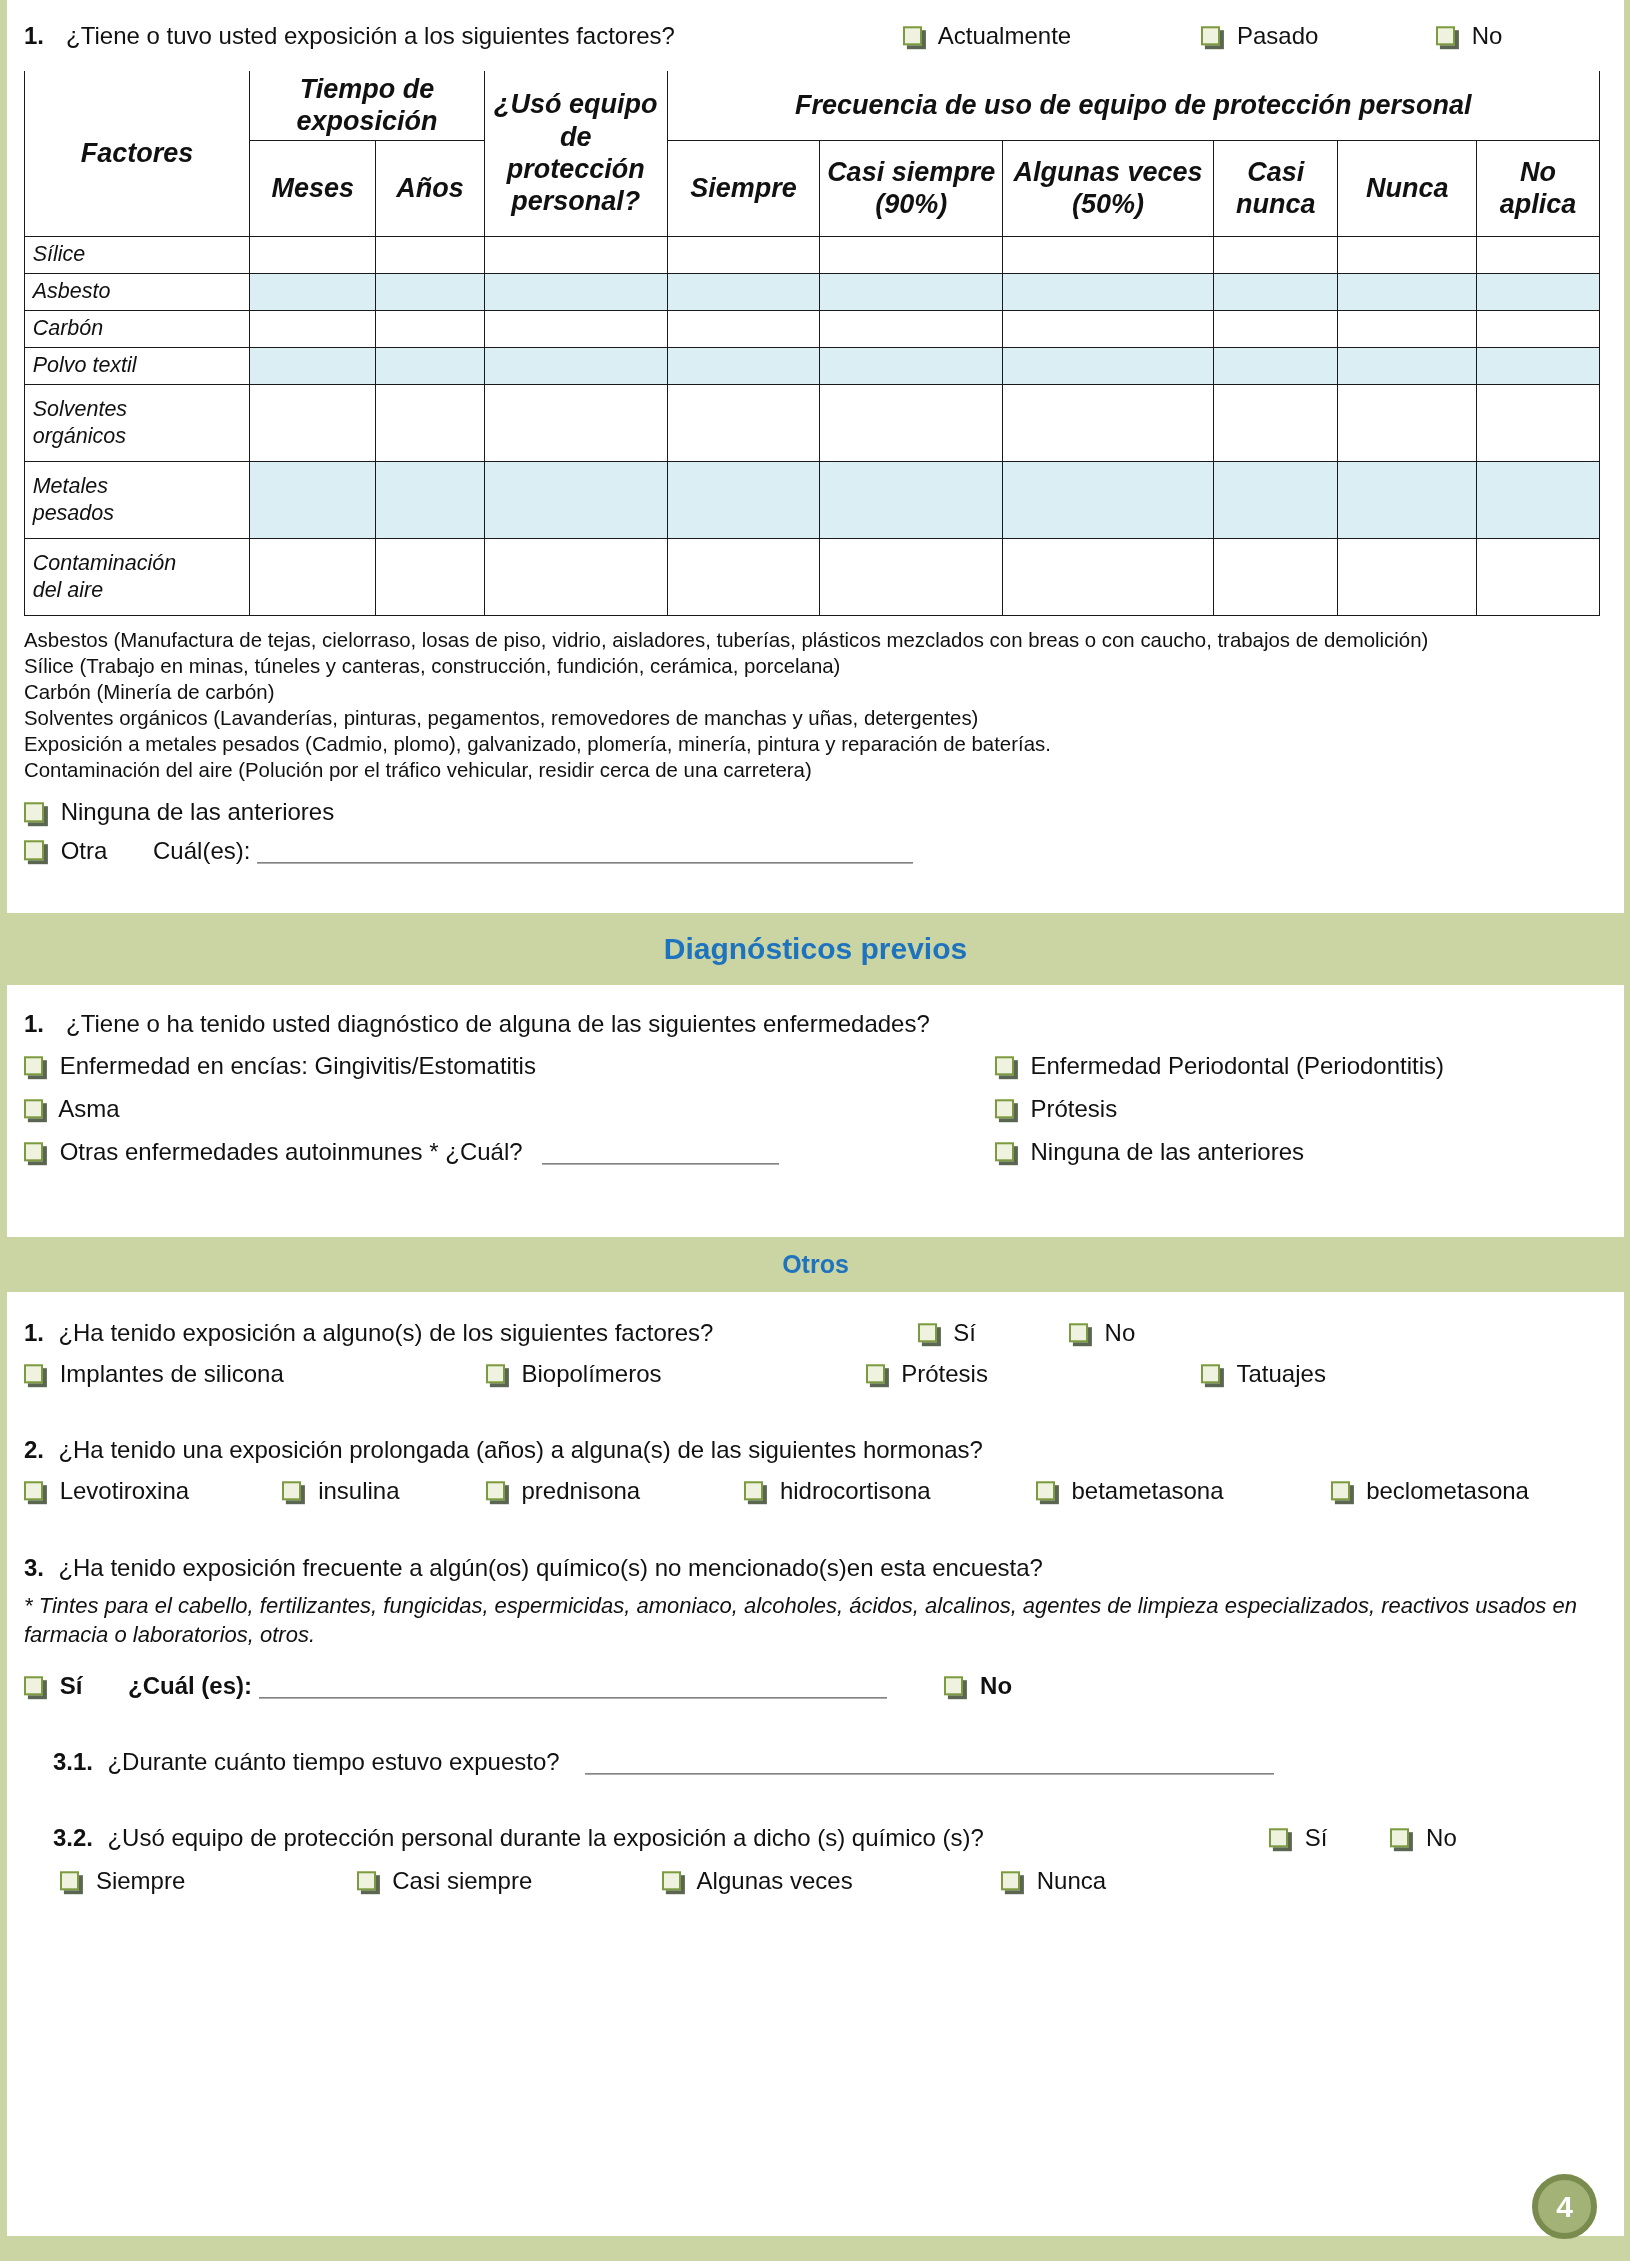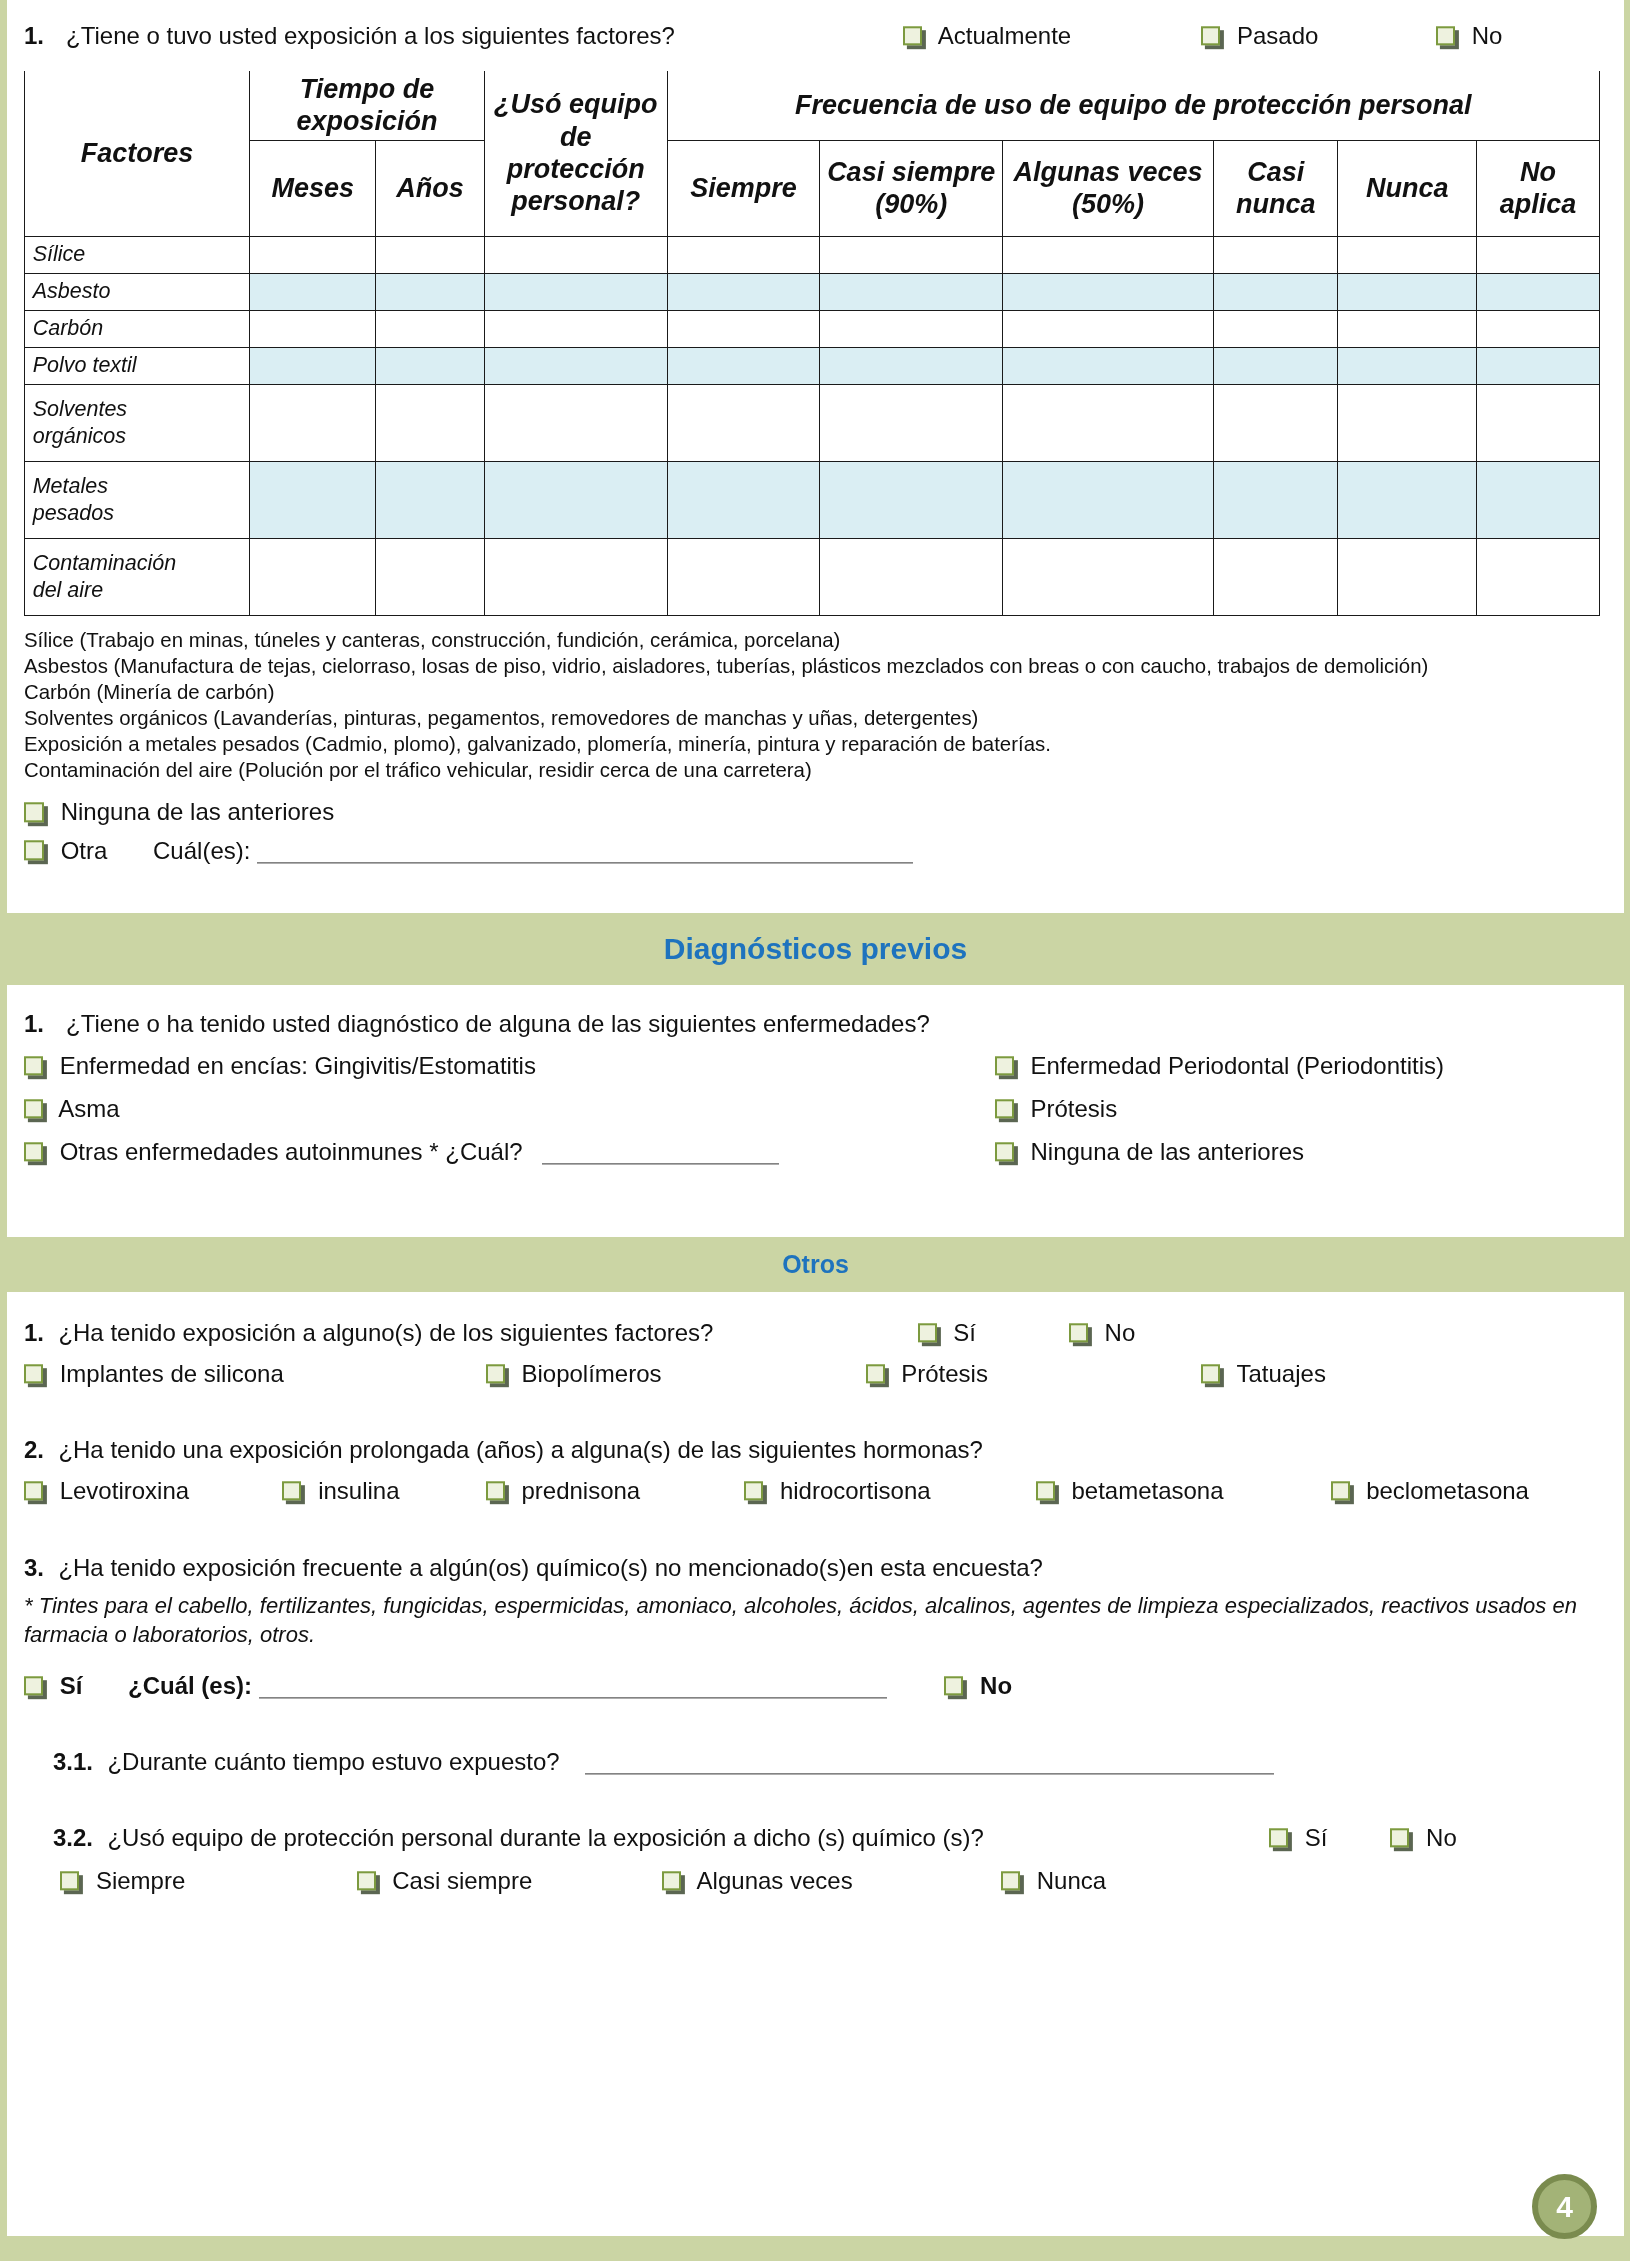--- a/index.html
+++ b/index.html
@@ -250,22 +250,22 @@
             <td class="cell"></td>
             <td class="cell"></td>
             <td class="cell"></td>
             <td class="cell"></td>
             <td class="cell"></td>
           </tr>
         </tbody>
     </table>
 
     <div class="footnotes">
+      <div>Asbestos (Manufactura de tejas, cielorraso, losas de piso, vidrio, aisladores, tuberías, plásticos mezclados con breas o con caucho, trabajos de demolición)</div>
       <div>Sílice (Trabajo en minas, túneles y canteras, construcción, fundición, cerámica, porcelana)</div>
-      <div>Asbestos (Manufactura de tejas, cielorraso, losas de piso, vidrio, aisladores, tuberías, plásticos mezclados con breas o con caucho, trabajos de demolición)</div>
       <div>Carbón (Minería de carbón)</div>
       <div>Solventes orgánicos (Lavanderías, pinturas, pegamentos, removedores de manchas y uñas, detergentes)</div>
       <div>Exposición a metales pesados (Cadmio, plomo), galvanizado, plomería, minería, pintura y reparación de baterías.</div>
       <div>Contaminación del aire (Polución por el tráfico vehicular, residir cerca de una carretera)</div>
     </div>
 
     <div class="line check-big mt28">
       <span class="cb"></span>
       <span>Ninguna de las anteriores</span>
     </div>

